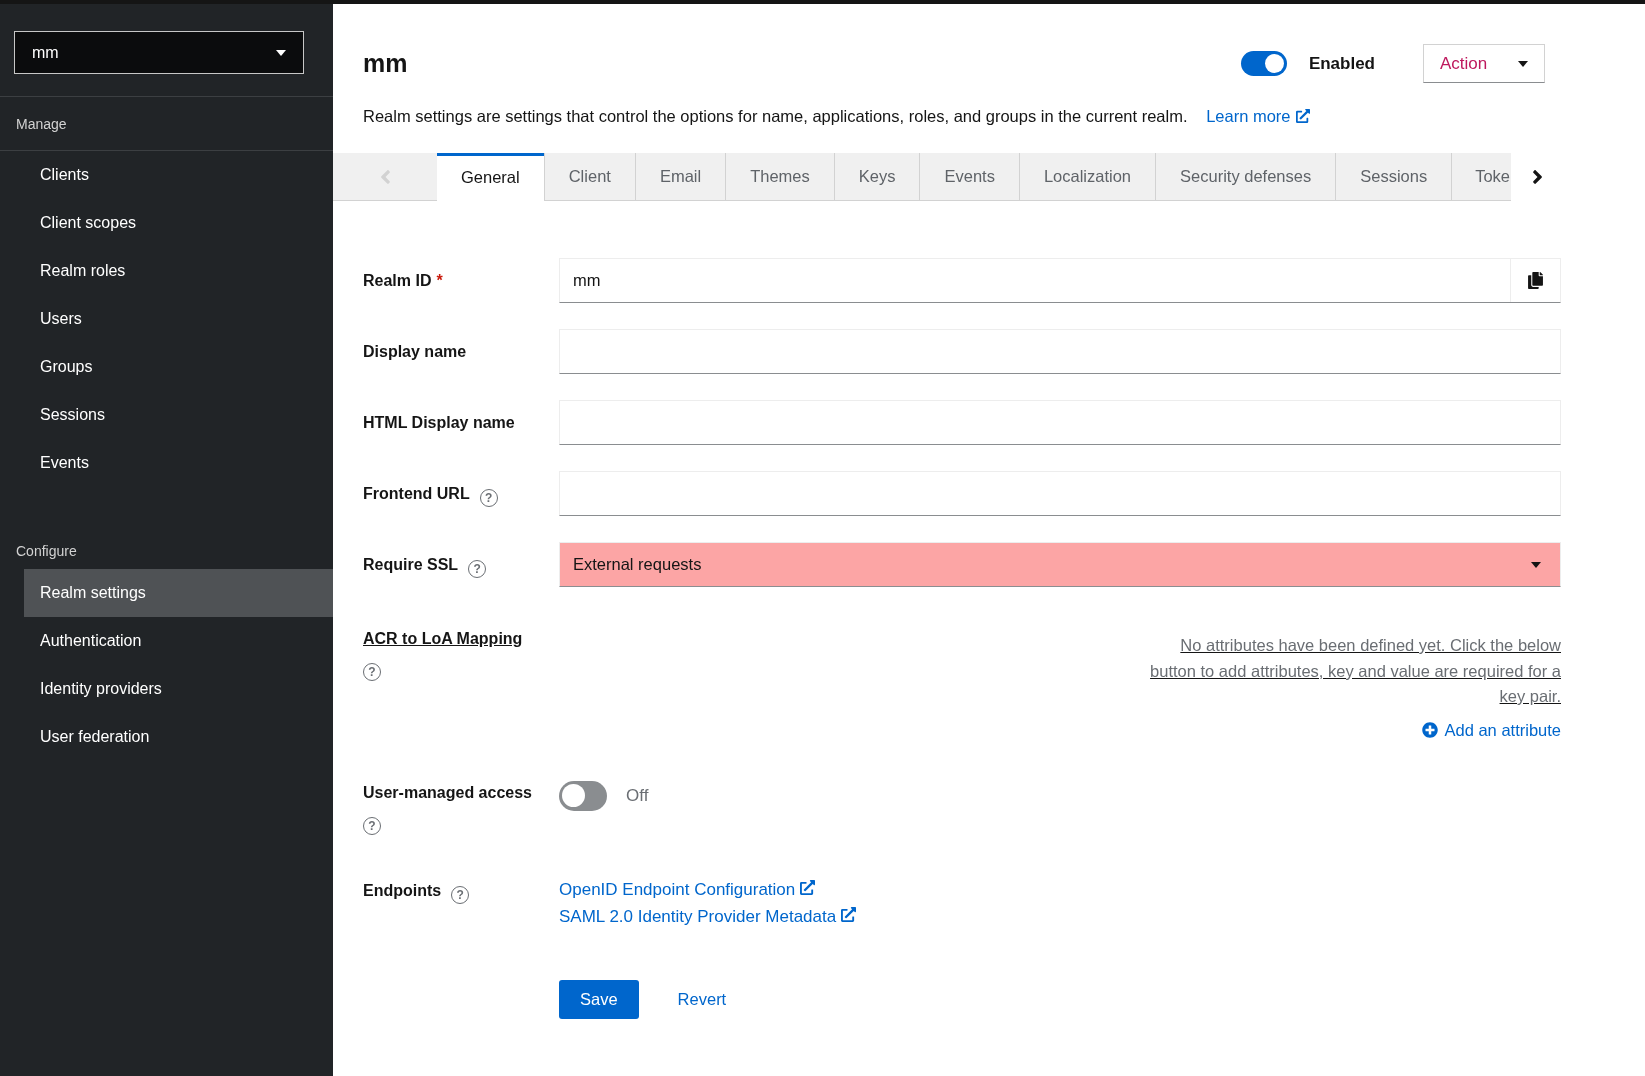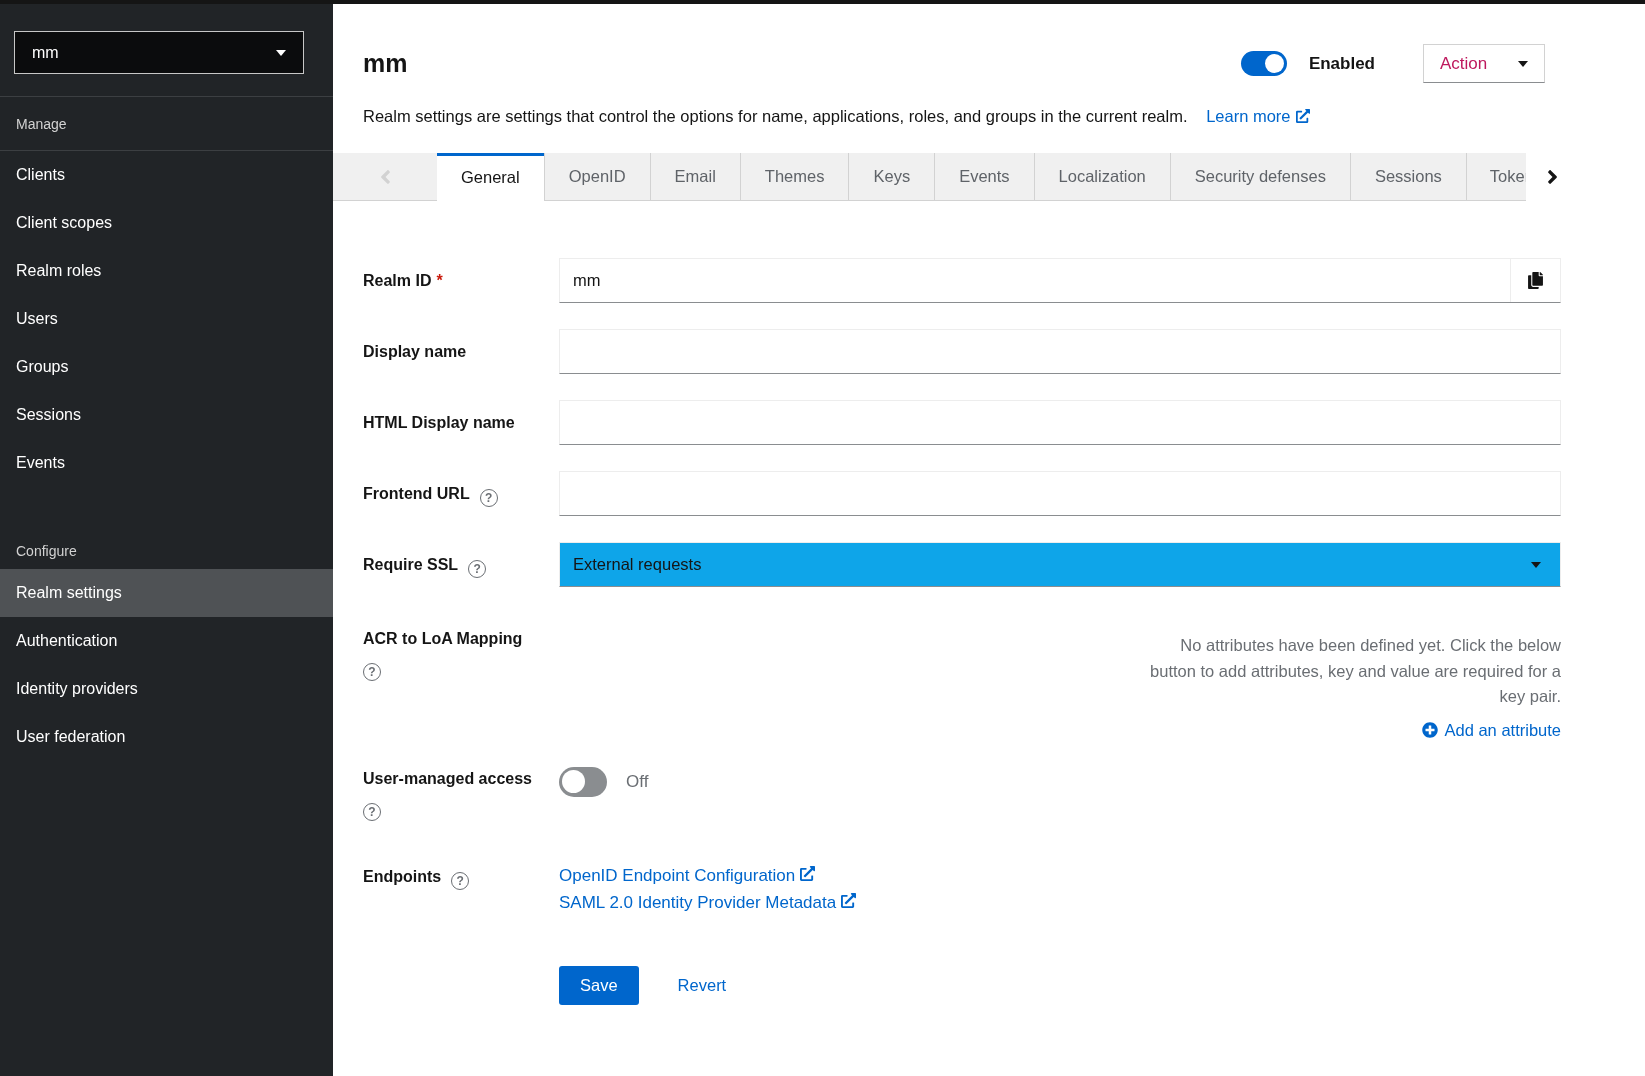--- a/index.html
+++ b/index.html
@@ -12,21 +12,21 @@
   
   .sidebar { width:333px; flex-shrink:0; background:#212427; color:#fff; height:100%; }
   .realm-select { display:flex; align-items:center; justify-content:space-between;
     width:290px; height:43px; margin:27px 14px 22px 14px; background:#0b0c0d;
     border:1px solid #c7c7c7; color:#fff; font-size:16px; padding:0 17px; cursor:pointer;
     font-family:inherit; }
   .nav-divider { height:1px; background:#3c3f42; }
   .nav-section-title { font-size:14px; color:#d2d2d2; padding:19px 16px 18px 16px; }
   .nav-section-title.configure { margin-top:37px; color:#d2d2d2; padding-bottom:10px; }
   .nav-item { height:48px; display:flex; align-items:center; padding:0 16px;
-    font-size:16px; color:#fff; cursor:pointer; }
+    font-size:16px; color:#fff; cursor:pointer;margin-left:24px; }
   .nav-item.selected { background:#4f5255; }
 
   .caret { display:inline-block; width:0; height:0;
     border-left:5px solid transparent; border-right:5px solid transparent;
     border-top:6px solid currentColor; }
 
   
   .main { flex:1; background:#fff; display:flex; flex-direction:column; min-width:0; }
   .page-header { padding:40px 100px 0 30px; }
   .header-row { display:flex; align-items:center; justify-content:space-between; }
@@ -75,21 +75,21 @@
     justify-content:center; margin-left:10px; vertical-align:-3px; cursor:pointer; background:#fff; }
   .help-below { display:inline-flex; margin-left:0; margin-top:13px; }
 
   .text-input { width:100%; height:45px; border:1px solid #ededed; border-bottom:1px solid #8a8d90;
     background:#fff; font-size:16.5px; color:#151515; padding:0 13px; font-family:inherit; }
   .input-group { display:flex; border:1px solid #ededed; border-bottom:1px solid #8a8d90; height:45px; }
   .input-group .text-input { border:none; flex:1; height:100%; }
   .copy-btn { width:50px; border:none; border-left:1px solid #ededed; background:#fff;
     display:flex; align-items:center; justify-content:center; cursor:pointer; color:#151515; }
   .select-box { position:relative; width:100%; height:45px; border:1px solid #ededed;
-    border-bottom:1px solid #8a8d90; background:#0ea5e9; display:flex; align-items:center;
+    border-bottom:1px solid #8a8d90; background:#fca5a5; display:flex; align-items:center;
     padding:0 13px; font-size:16.5px; cursor:pointer; }
   .select-box .caret { position:absolute; right:19px; border-top-color:#151515; }
 
   .empty-state { text-align:right; color:#6a6e73; font-size:16.5px; line-height:25.5px; padding-top:5px; }
   .add-attr { display:inline-flex; align-items:center; margin-top:8px; font-size:16.5px; }
   .add-attr .plus-icon { display:inline-flex; margin-right:7px; }
 
   .uma-content { display:flex; align-items:center; padding-top:3px; }
   .uma-off { font-size:17px; color:#6a6e73; margin-left:19px; }
 
@@ -160,21 +160,21 @@
 
       <div class="tab-bar">
         <div class="tab-scroll-zone">
           <button class="scroll-chevron">
             <svg viewBox="0 0 256 512" width="11" height="22" fill="#d2d2d2" style="transform:scaleX(-1)">
                 <path d="M224.3 273l-136 136c-9.4 9.4-24.6 9.4-33.9 0l-22.6-22.6c-9.4-9.4-9.4-24.6 0-33.9l96.4-96.4-96.4-96.4c-9.4-9.4-9.4-24.6 0-33.9L54.3 103c9.4-9.4 24.6-9.4 33.9 0l136 136c9.5 9.4 9.5 24.6.1 34z"></path>
               </svg>
           </button>
         </div>
         <div class="tab active">General</div>
-        <div class="tab">OpenID</div>
+        <div class="tab">Client</div>
         <div class="tab">Email</div>
         <div class="tab">Themes</div>
         <div class="tab">Keys</div>
         <div class="tab">Events</div>
         <div class="tab">Localization</div>
         <div class="tab">Security defenses</div>
         <div class="tab">Sessions</div>
         <div class="tab clipped">Tokens</div>
         <div class="tab-bar-end">
           <button class="scroll-chevron">
@@ -231,21 +231,21 @@
             <span>Require SSL</span><span class="help-icon">?</span>
           </div>
           <div class="row-content">
             <div class="select-box">
               <span>External requests</span>
               <span class="caret"></span>
             </div>
           </div>
         </div>
 
-        <div class="form-row" style="margin-bottom:18px;">
+        <div class="form-row" style="margin-bottom:32px;text-decoration:underline;">
           <div class="row-label" style="padding-top:0;">
             <span>ACR to LoA Mapping</span><br>
             <span class="help-icon help-below">?</span>
           </div>
           <div class="row-content">
             <div class="empty-state">
               <div>No attributes have been defined yet. Click the below</div>
               <div>button to add attributes, key and value are required for a</div>
               <div>key pair.</div>
               <a class="link add-attr">

